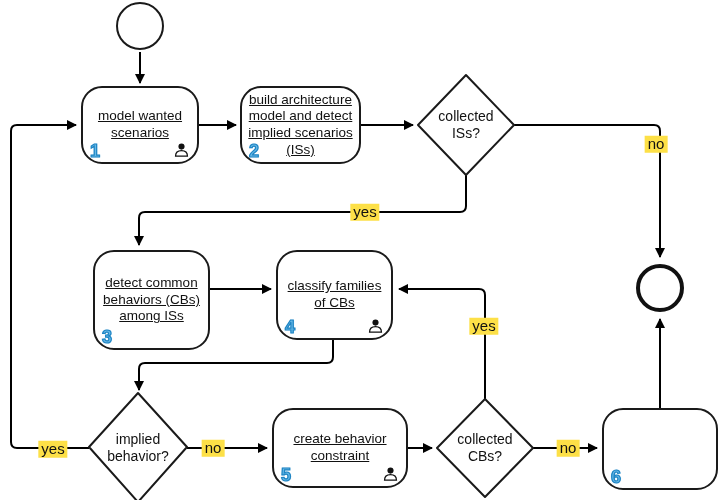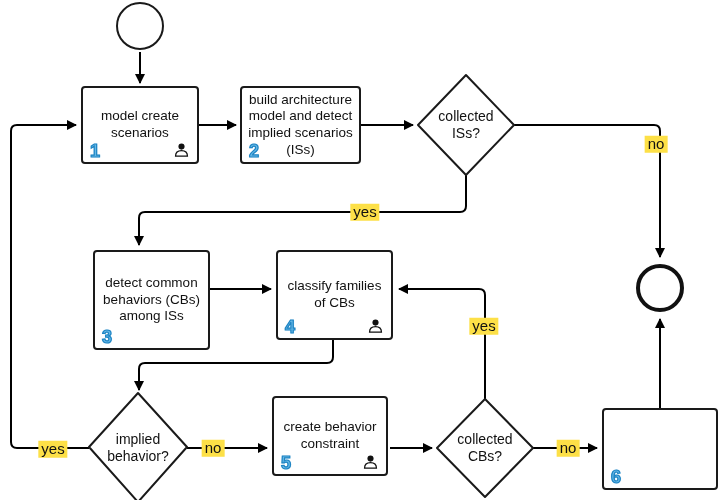--- a/index.html
+++ b/index.html
@@ -4,24 +4,25 @@
 <style>
   html,body{margin:0;padding:0;background:#fff;}
   .canvas{
     position:relative;width:720px;height:500px;background:#ffffff;
     font-family:"Liberation Sans","DejaVu Sans",sans-serif;color:#111;
     overflow:hidden;
   }
   .edges{position:absolute;left:0;top:0;width:720px;height:500px;}
   .node{
     position:absolute;box-sizing:border-box;background:#fff;
-    border:2px solid #1a1a1a;border-radius:4px;
+    border:2px solid #1a1a1a;border-radius:21px;
     display:flex;align-items:center;justify-content:center;text-align:center;
     font-size:13.5px;line-height:1.24;white-space:pre-line;padding:3px 4px;
     z-index:2;
+    text-decoration:underline;
   }
   .circle-node{
     position:absolute;box-sizing:border-box;background:#fff;border-radius:50%;z-index:2;
   }
   .start-circle{left:116px;top:2px;width:48px;height:48px;border:2px solid #1a1a1a;}
   .end-circle{left:636px;top:264px;width:48px;height:48px;border:4px solid #111;}
   .step-number{
     position:absolute;left:7px;bottom:2px;
     font-size:18px;font-weight:700;line-height:1;
     color:#66b8e6;-webkit-text-stroke:1.2px #1f85c4;
@@ -67,21 +68,21 @@
       <polygon points="466,75 514,125 466,175 418,125"></polygon>
       <polygon points="138,393 187,447 138,502 89,447"></polygon>
       <polygon points="485,399 533,448 485,497 437,448"></polygon>
     </g>
   </svg>
 
   <div class="circle-node start-circle"></div>
   <div class="circle-node end-circle"></div>
 
   <div class="node" style="left:81px;top:86px;width:118px;height:78px;">
-    <span>model create
+    <span>model wanted
 scenarios</span>
     <span class="step-number">1</span>
     <span class="person">
       <svg width="17" height="16" viewBox="0 0 20 18">
         <circle cx="10" cy="5" r="3.6" fill="#111"></circle>
         <path d="M3 16.3 Q3 9.8 10 9.8 Q17 9.8 17 16.3 Z" fill="#fff" stroke="#111" stroke-width="1.5"></path>
       </svg>
     </span>
   </div>
 
@@ -111,21 +112,21 @@
       <svg width="17" height="16" viewBox="0 0 20 18">
         <circle cx="10" cy="5" r="3.6" fill="#111"></circle>
         <path d="M3 16.3 Q3 9.8 10 9.8 Q17 9.8 17 16.3 Z" fill="#fff" stroke="#111" stroke-width="1.5"></path>
       </svg>
     </span>
   </div>
 
   <div class="diamond-label" style="left:90px;top:423px;width:96px;height:50px;">implied
 behavior?</div>
 
-  <div class="node" style="left:272px;top:396px;width:116px;height:80px;">
+  <div class="node" style="left:272px;top:408px;width:136px;height:80px;">
     <span>create behavior
 constraint</span>
     <span class="step-number">5</span>
     <span class="person">
       <svg width="17" height="16" viewBox="0 0 20 18">
         <circle cx="10" cy="5" r="3.6" fill="#111"></circle>
         <path d="M3 16.3 Q3 9.8 10 9.8 Q17 9.8 17 16.3 Z" fill="#fff" stroke="#111" stroke-width="1.5"></path>
       </svg>
     </span>
   </div>

